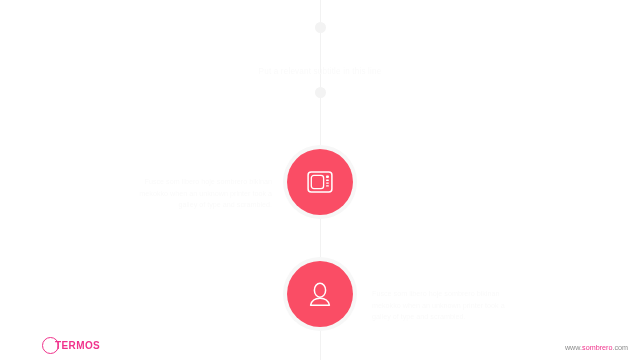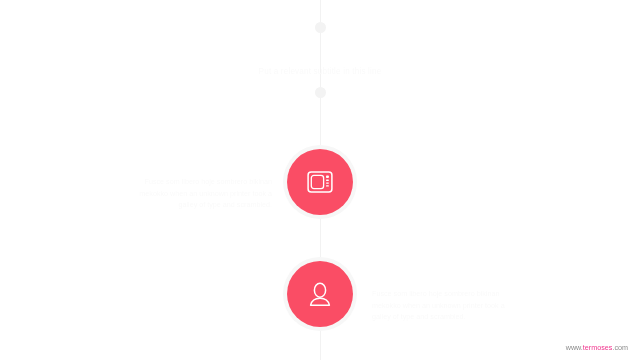--- a/index.html
+++ b/index.html
@@ -177,18 +177,22 @@
   <div class="circle-inner m2-inner">
     <span>
       <svg class="icon-svg" width="22" height="24" viewBox="0 0 22 24" fill="none" xmlns="http://www.w3.org/2000/svg">
         <ellipse cx="11" cy="8.2" rx="5.6" ry="7.0" stroke="#ffffff" stroke-width="1.5"></ellipse>
         <path d="M1.6 23.2 C2.6 18.6 6.3 16.2 11 16.2 C15.7 16.2 19.4 18.6 20.4 23.2 Z" stroke="#ffffff" stroke-width="1.5" stroke-linejoin="round" fill="none"></path>
       </svg>
     </span>
   </div>
   <div class="copy copy-right">Fusce som libero hoje sombrero bikinan mekokko when an unknown printer took a galley of type and scrambled.</div>
 
+  <div class="logo">
+    <span class="logo-ring"></span>
+    <span class="logo-text">TERMOS</span>
+  </div>
 
   <div class="site-url">
-    <span>www.</span><span class="brand">termoses</span><span>.com</span>
+    <span>www.</span><span class="brand">sombrero</span><span>.com</span>
   </div>
 
 </div>
 
 </body></html>

